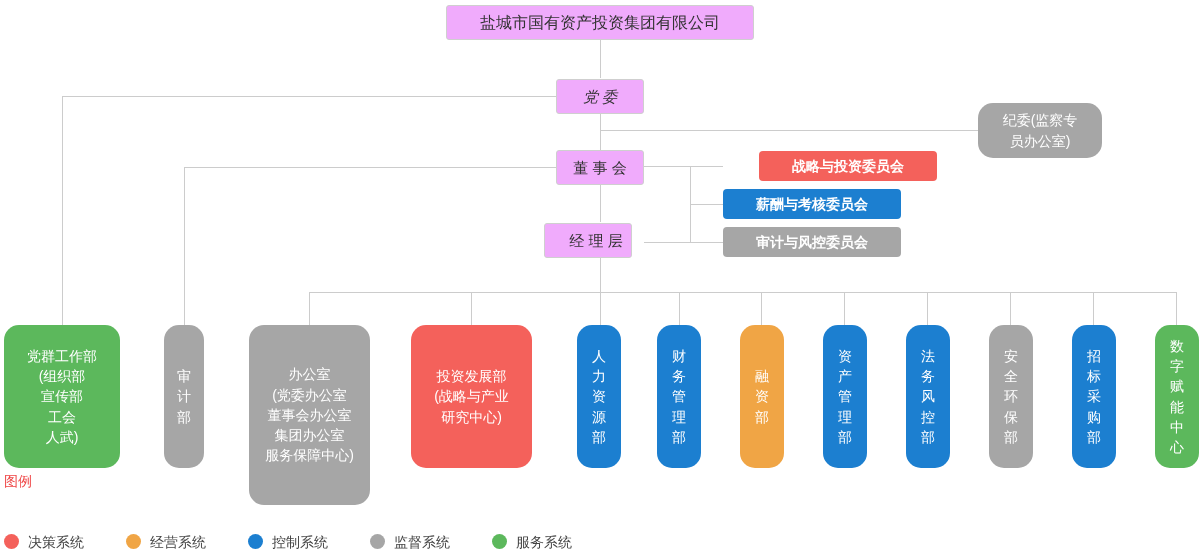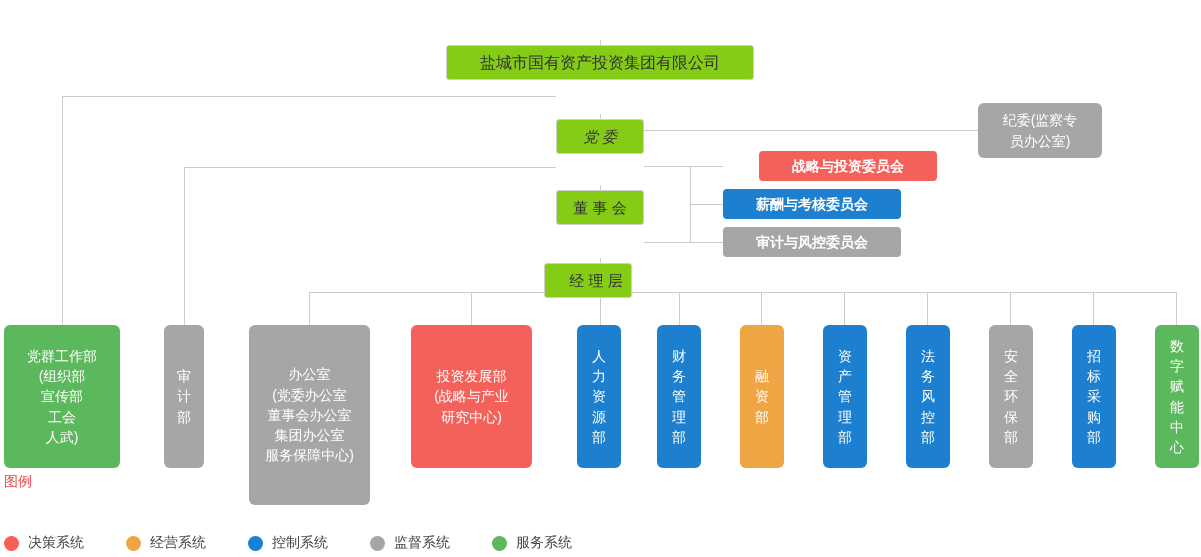--- a/index.html
+++ b/index.html
@@ -20,55 +20,54 @@
     display:flex;
     align-items:center;
     justify-content:center;
     text-align:center;
     line-height:1.45;
     white-space:pre-line;
   }
 
   
   .box-plain{
-    background:#84cc16;
+    background:#f0abfc;
     border:1px solid #cfcfcf;
     border-radius:3px;
     color:#333;
     font-size:15px;
-    margin-top:40px;
   }
   .box-plain.big{font-size:16px;}
 
   
   .pill{
     border-radius:4px;
     color:#ffffff;
     font-size:14px;
     font-weight:bold;
   }
 
   
   .dept{
-    border-radius:6px;
+    border-radius:15px;
     color:#ffffff;
     font-size:14px;
     padding:7px 2px;
     font-weight:normal;
   }
   .dept.narrow{font-size:14px;}
 
   
   .legend-title{
     position:absolute;left:4px;top:473px;font-size:14px;color:#ef4444;
   }
   .legend-row{
     position:absolute;left:4px;top:534px;display:flex;align-items:center;gap:0px;
   }
-  .legend-item{display:flex;align-items:center;margin-right:42px;}
+  .legend-item{display:flex;margin-right:42px;}
   .legend-dot{width:15px;height:15px;border-radius:50%;margin-right:9px;}
   .legend-label{font-size:14px;color:#444;}
 </style>
 </head>
 <body>
 
 <div id="canvas">
 
   <svg class="lines" viewBox="0 0 1201 557">
     <g stroke="#cccccc" stroke-width="1" fill="none" shape-rendering="crispEdges">

